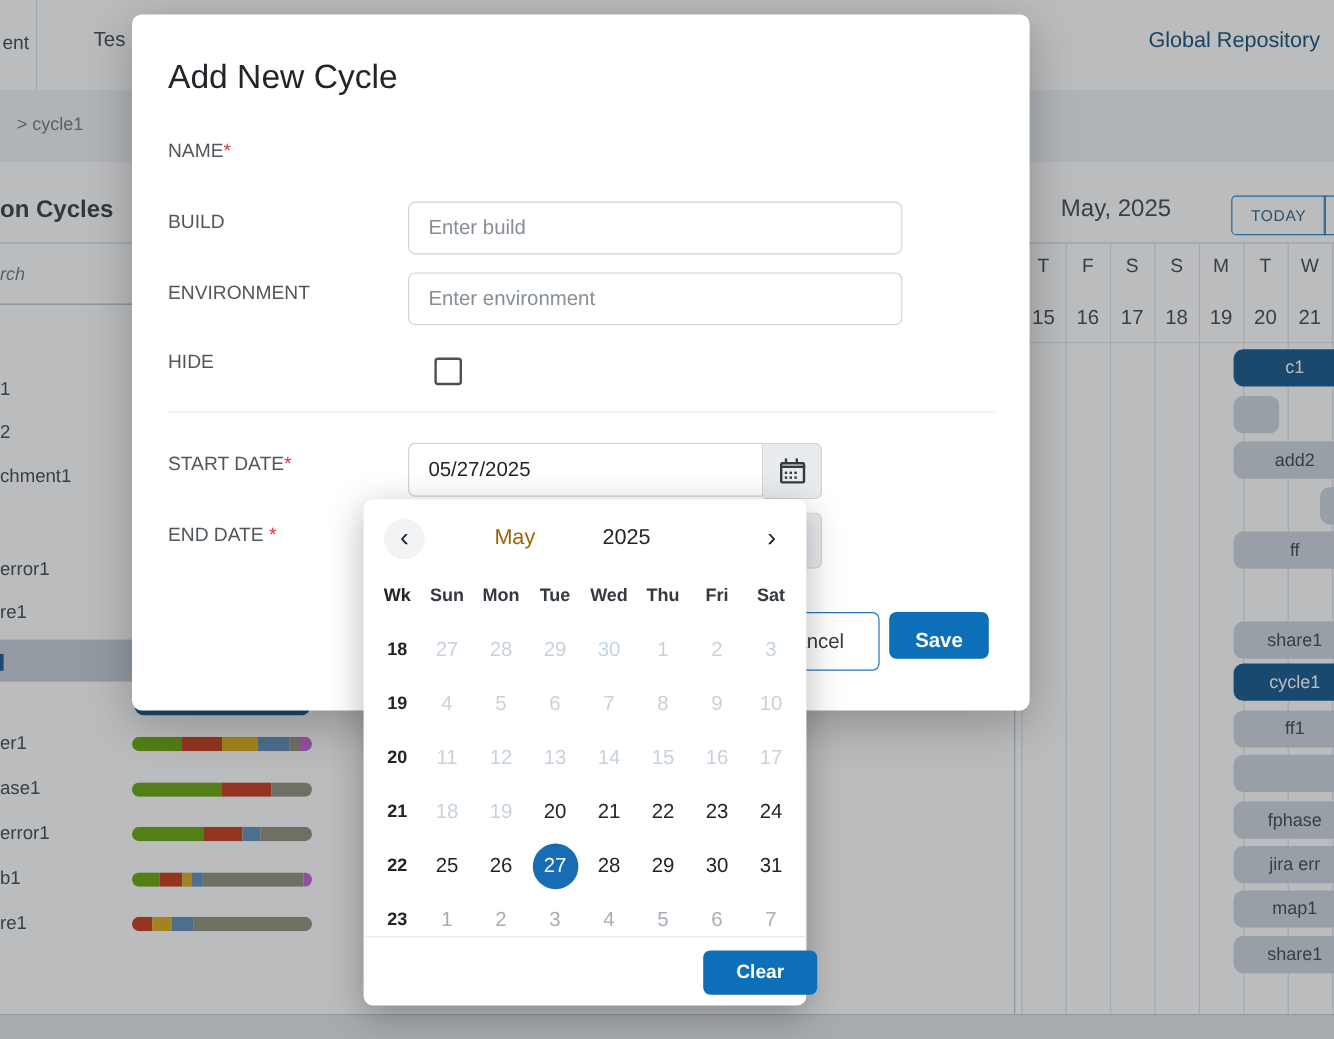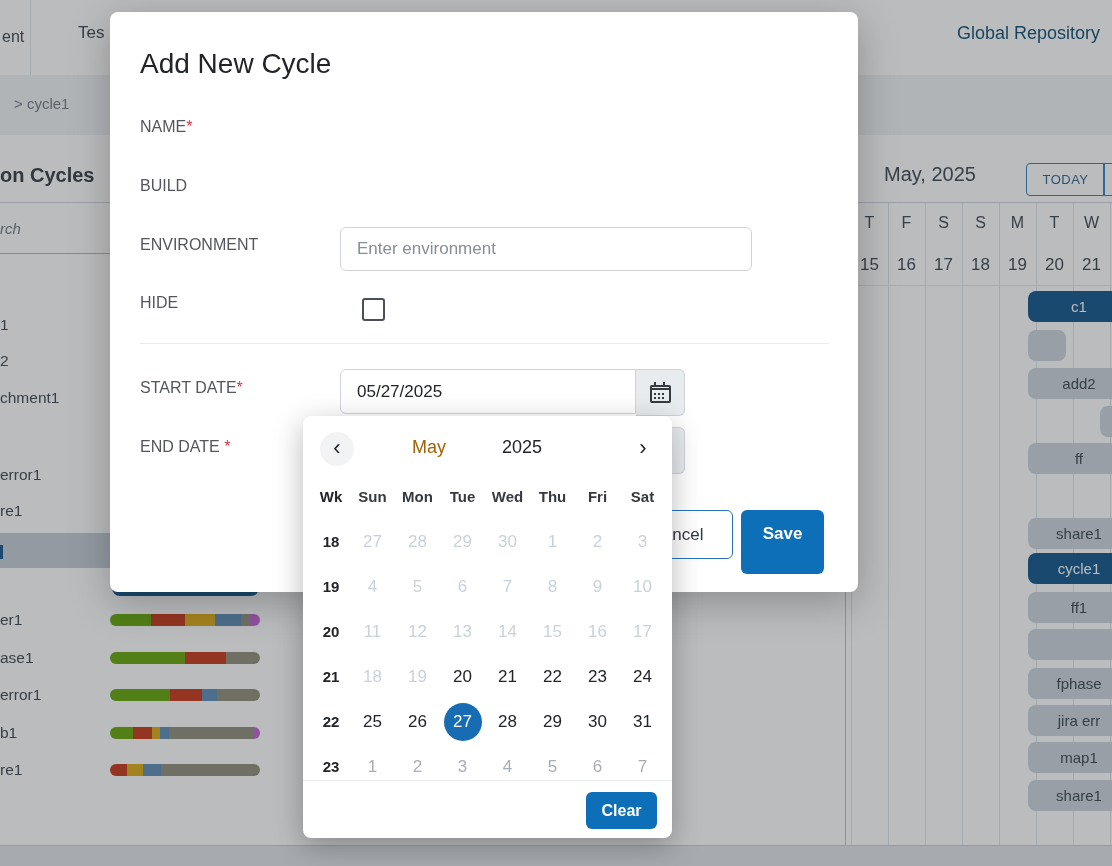--- a/index.html
+++ b/index.html
@@ -55,21 +55,21 @@
               font-size:17px;color:#212529;padding:0 16px;box-sizing:border-box;font-family:inherit;}
   .date-btn{left:526px;width:48px;height:45px;background:#e9ecef;border:1px solid #ced4da;border-left:none;
             border-radius:0 6px 6px 0;display:flex;align-items:center;justify-content:center;}
   .cal-glyph{width:17px;height:14px;border:2px solid #343a40;border-radius:2px;position:relative;margin-top:3px;}
   .cal-glyph::before{content:"";position:absolute;left:-2px;right:-2px;top:1px;height:2px;background:#343a40;}
   .cal-glyph::after{content:"";position:absolute;left:2px;top:-5px;width:2px;height:4px;background:#343a40;box-shadow:9px 0 0 #343a40;}
   .cal-grid{position:absolute;left:2px;top:6px;width:2px;height:2px;background:#343a40;
             box-shadow:4px 0 0 #343a40,8px 0 0 #343a40,0 4px 0 #343a40,4px 4px 0 #343a40,8px 4px 0 #343a40;}
   .btn-cancel{top:498px;left:511px;width:110px;height:47px;background:#fff;border:1px solid #2a72b5;border-radius:6px;
               font-size:17px;color:#343a40;text-align:center;line-height:47px;}
-  .btn-save{top:498px;left:631px;width:83px;height:64px;background:#0d6fb8;border:none;border-radius:6px;
+  .btn-save{top:498px;left:631px;width:83px;height:39px;background:#0d6fb8;border:none;border-radius:6px;
             font-size:17px;font-weight:700;color:#fff;text-align:center;line-height:47px;}
   
   #dp{position:absolute;top:416px;left:303px;width:369px;height:422px;background:#fff;border-radius:8px;
       box-shadow:0 8px 30px rgba(0,0,0,.28);z-index:4;}
   .dp-prev{top:16px;left:17px;width:34px;height:34px;border-radius:50%;background:#f1f3f5;border:none;
            font-size:22px;color:#212529;text-align:center;line-height:32px;}
   .dp-next{top:16px;left:325px;width:30px;height:34px;background:transparent;border:none;
            font-size:22px;color:#212529;text-align:center;line-height:32px;}
   .dp-month{top:21px;left:86px;width:80px;text-align:center;font-size:18px;color:#a16207;}
   .dp-year{top:21px;left:199px;width:80px;text-align:left;font-size:18px;color:#212529;}
@@ -77,21 +77,21 @@
   .dp-row{display:flex;height:45px;align-items:center;}
   .dp-wk{width:38px;text-align:center;font-size:15px;font-weight:700;color:#212529;}
   .dp-dn{width:45px;text-align:center;font-size:15px;font-weight:600;color:#343a40;}
   .dp-cell{width:45px;height:45px;display:flex;align-items:center;justify-content:center;font-size:17px;}
   .dp-cell.norm{color:#212529;}
   .dp-cell.dim{color:#c8d2dc;}
   .dp-cell.next{color:#a6aeb6;}
   .dp-cell .sel{width:38px;height:38px;border-radius:50%;background:#176cb3;color:#fff;display:flex;
                 align-items:center;justify-content:center;}
   .dp-footer-line{top:364px;left:0;width:369px;height:1px;background:#e9ecef;}
-  .btn-clear{top:376px;left:283px;width:71px;height:37px;background:#0d6fb8;border:none;border-radius:6px;
+  .btn-clear{top:376px;left:283px;width:95px;height:37px;background:#0d6fb8;border:none;border-radius:6px;
              font-size:16px;font-weight:700;color:#fff;text-align:center;line-height:37px;}
 </style>
 </head>
 <body>
 
 <div id="stage">
 
   <div id="app">
     <div class="abs hdr"></div>
     <div class="abs hdr-frag">ent</div>
@@ -209,20 +209,21 @@
   </div>
 
   <div id="dim"></div>
 
   <div id="modal">
     <div class="abs m-title">Add New Cycle</div>
 
     <div class="abs m-label" style="top:106px"><span>NAME</span><span class="req">*</span></div>
 
     <div class="abs m-label" style="top:165px">BUILD</div>
+    <input class="abs m-input" style="top: 156px;" placeholder="Enter build">
 
     <div class="abs m-label" style="top:224px">ENVIRONMENT</div>
     <input class="abs m-input" style="top: 215px;" placeholder="Enter environment">
 
     <div class="abs m-label" style="top:282px">HIDE</div>
     <div class="abs checkbox"></div>
 
     <div class="abs m-divider"></div>
 
     <div class="abs m-label" style="top:367px"><span>START DATE</span><span class="req">*</span></div>

